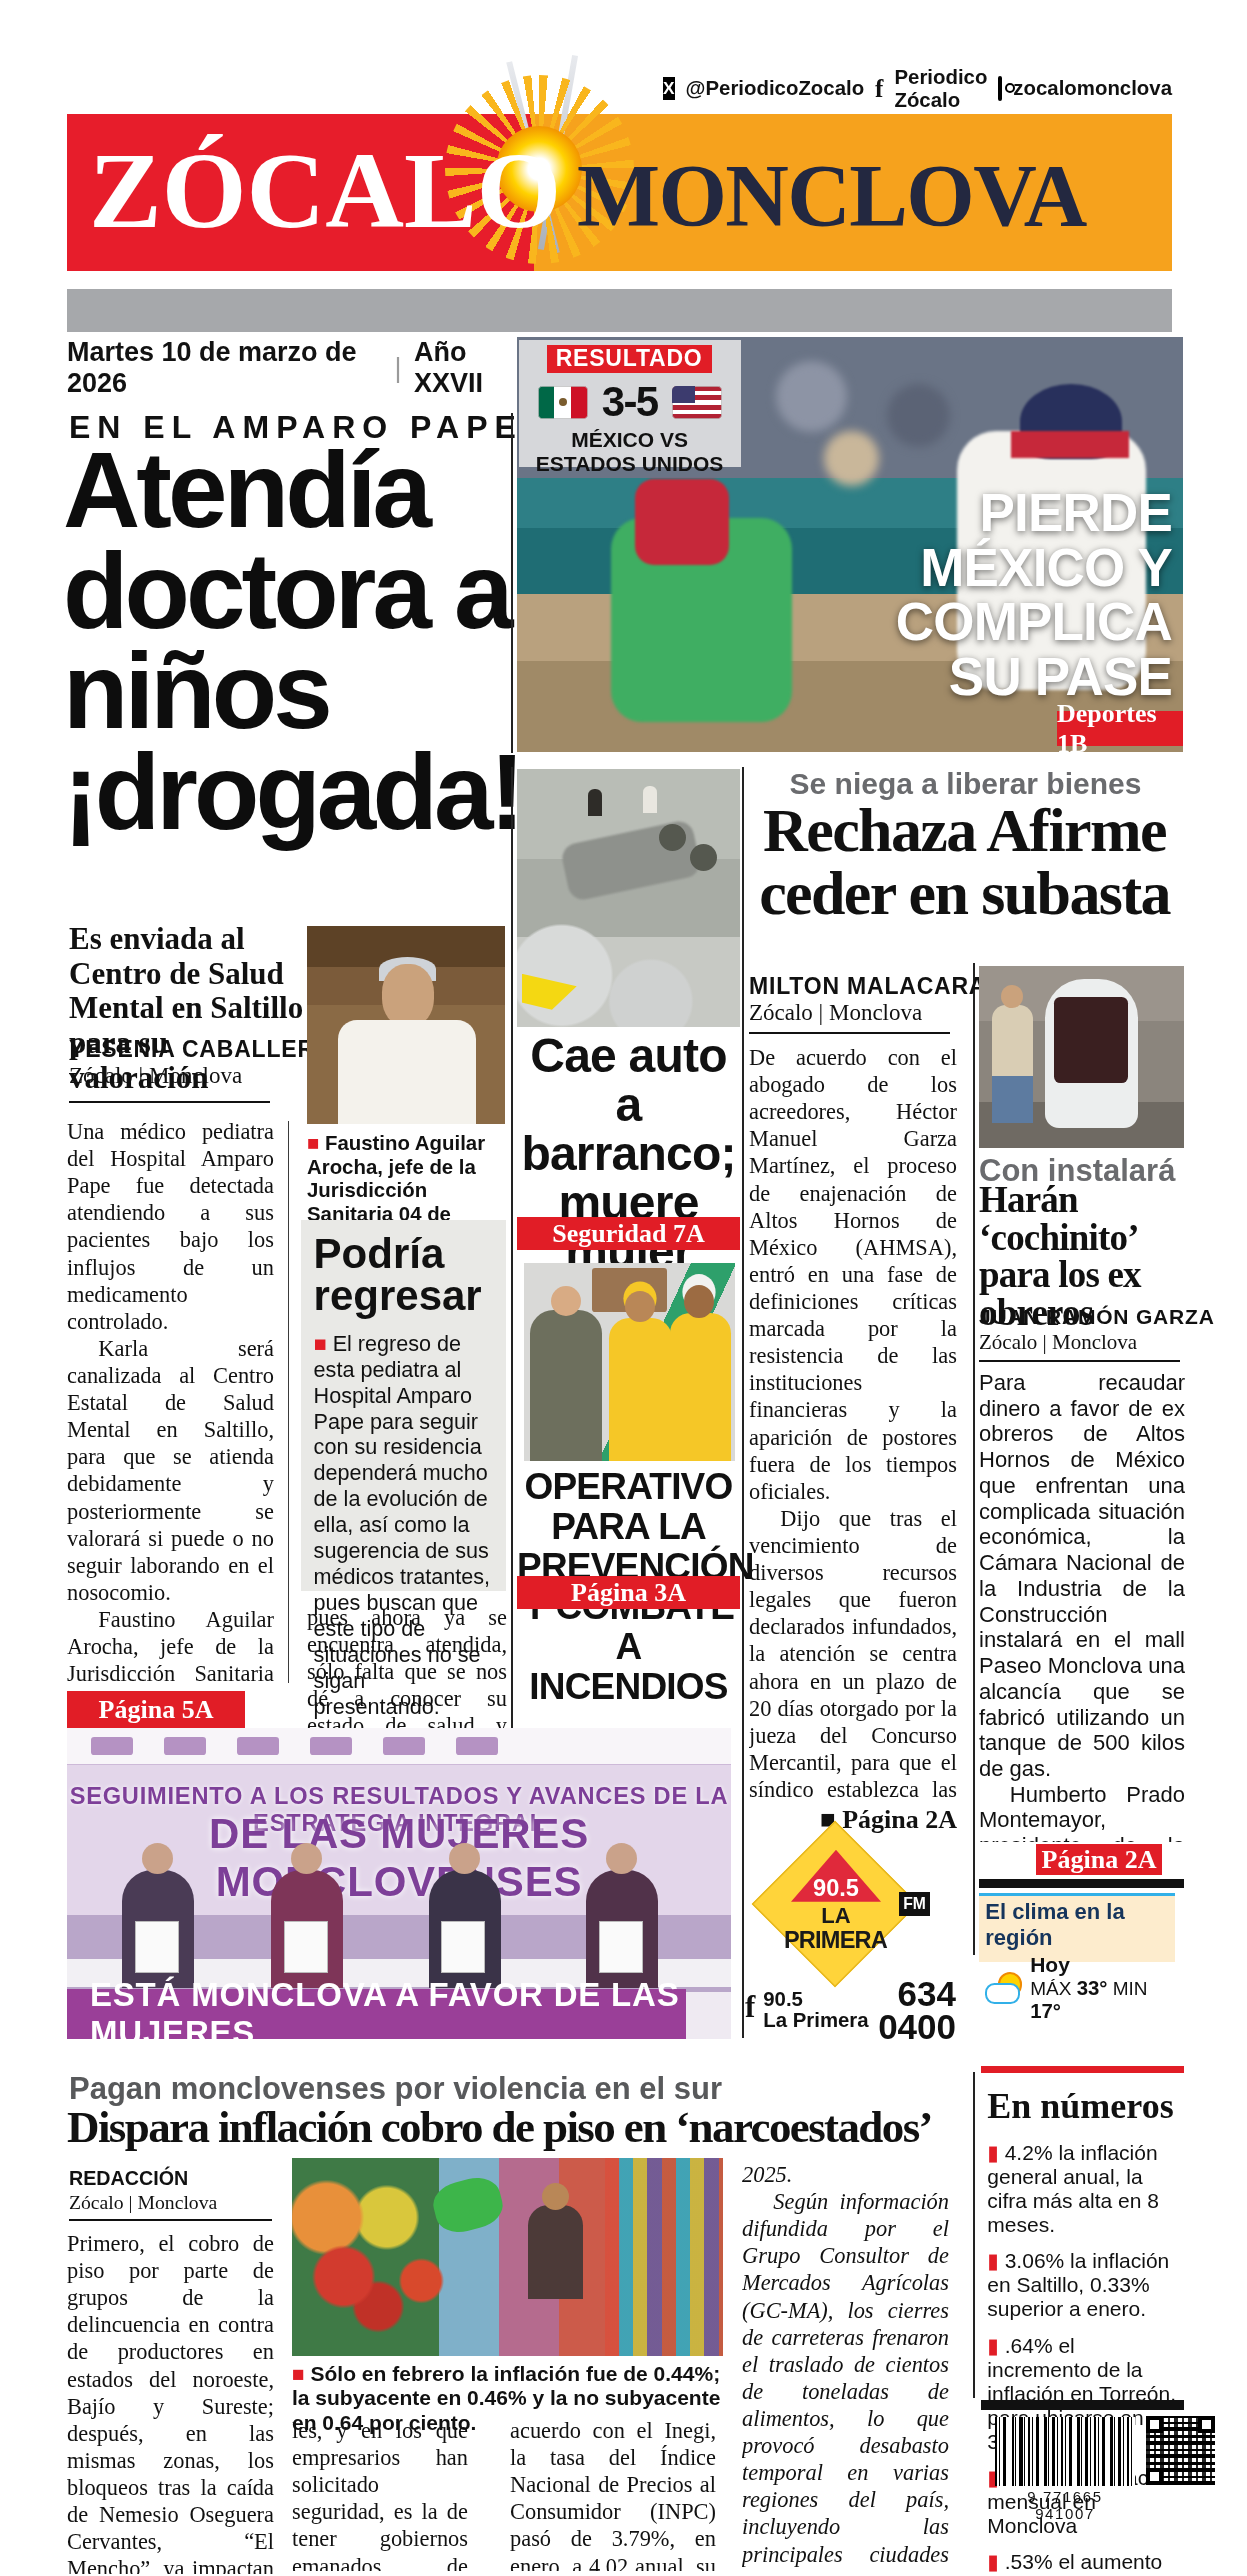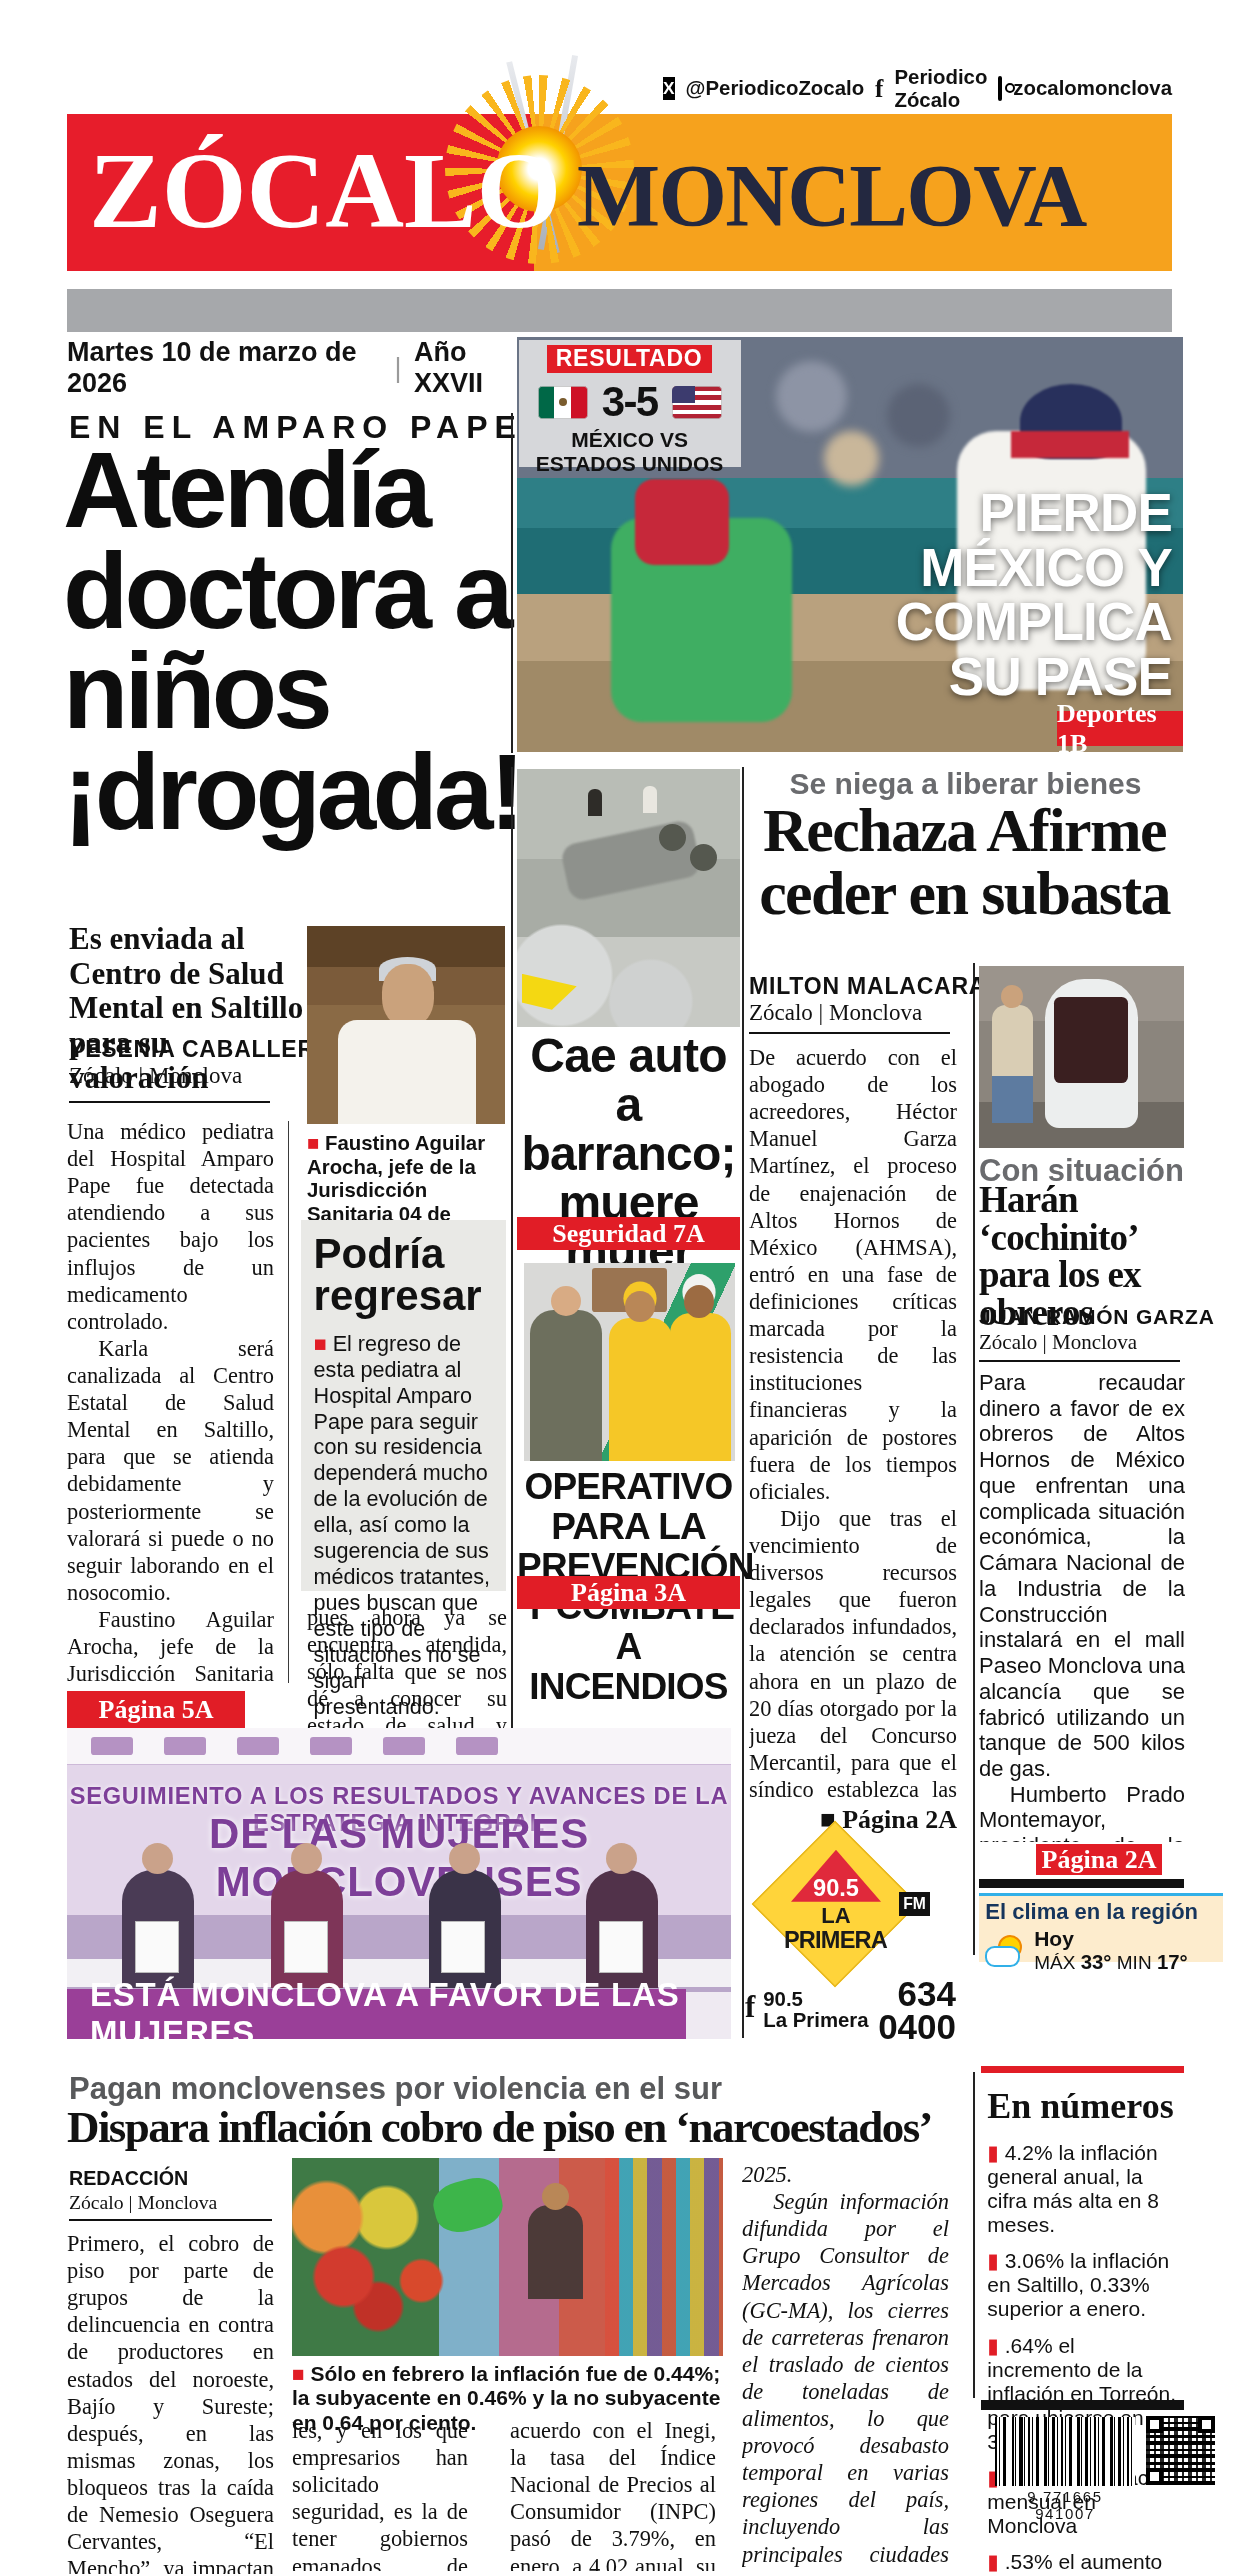--- a/index.html
+++ b/index.html
@@ -180,21 +180,21 @@
   .co-kicker{left:979px;top:1153px;font-size:31px;font-weight:800;color:#6a6b6e;}
   .co-headline{left:979px;top:1181px;width:206px;font-family:"Liberation Serif",serif;font-weight:700;
                font-size:37px;line-height:1.02;letter-spacing:-0.8px;}
   .co-body{left:979px;top:1370px;width:206px;height:472px;font-size:22px;line-height:1.17;}
   .co-body p{margin:0;}
   .co-body p.ind{text-indent:1.4em;}
   .co-p2a{left:1036px;top:1844px;width:126px;height:31px;}
   .blackrule{left:979px;top:1879px;width:205px;height:8.6px;background:#111;}
 
   
-  .weather{left:979px;top:1893px;width:244px;height:69px;background:#fdeccd;border-top:3.9px solid #31b0e8;
+  .weather{left:979px;top:1893px;width:196px;height:69px;background:#fdeccd;border-top:3.9px solid #31b0e8;
            box-sizing:border-box;padding:3.1px 6.3px;}
   .w-title{font-size:22px;font-weight:800;color:#16355c;}
   .w-row{display:flex;align-items:center;gap:7.9px;margin-top:1.6px;}
   .w-icon{position:relative;width:41px;height:31px;}
   .w-sun{position:absolute;left:12.6px;top:0;width:20.4px;height:20.4px;border-radius:50%;background:#ffd200;border:2.4px solid #f08a00;}
   .w-cloud{position:absolute;left:0;top:11px;width:31px;height:17.3px;border-radius:9.4px;background:#fff;border:2.4px solid #31b0e8;}
   .w-today{font-size:21px;font-weight:800;}
   .w-temp{font-size:19px;}
   .w-temp b{font-size:20.4px;}
 
@@ -424,21 +424,21 @@
       </div>
     </div>
   </div>
 
   <div class="abs ph-tank">
     <div class="tk-tank"></div>
     <div class="tk-label"></div>
     <div class="tk-guy"></div>
     <div class="tk-jeans"></div>
   </div>
-  <div class="abs co-kicker">Con situación</div>
+  <div class="abs co-kicker">Con instalará</div>
   <div class="abs co-headline">Harán ‘cochinito’ para los ex obreros</div>
   <div class="abs byline" style="left:979px;top:1305px;font-size:21px;">JUAN RAMÓN GARZA</div>
   <div class="abs byorg" style="left:979px;top:1330px;font-size:21px;">Zócalo | Monclova</div>
   <div class="abs thinrule" style="left:979px;top:1360px;width:201px;"></div>
   <div class="abs just hide-ovf co-body">
     <p>Para recaudar dinero a favor de ex obreros de Altos Hornos de México que enfrentan una complicada situación económica, la Cámara Nacional de la Industria de la Construcción instalará en el mall Paseo Monclova una alcancía que se fabricó utilizando un tanque de 500 kilos de gas.</p>
     <p class="ind">Humberto Prado Montemayor, presidente de la CMIC, dijo que Ervey Valenzuela, líder de uno de los grupos de ex obreros de AHMSA, está tramitando el permiso para instalar la mercancía en el mall, ante lo que espera que a corto plazo pueda iniciar la recaudación.</p>
 
   </div>
   <div class="abs redbanner co-p2a">Página 2A</div>

